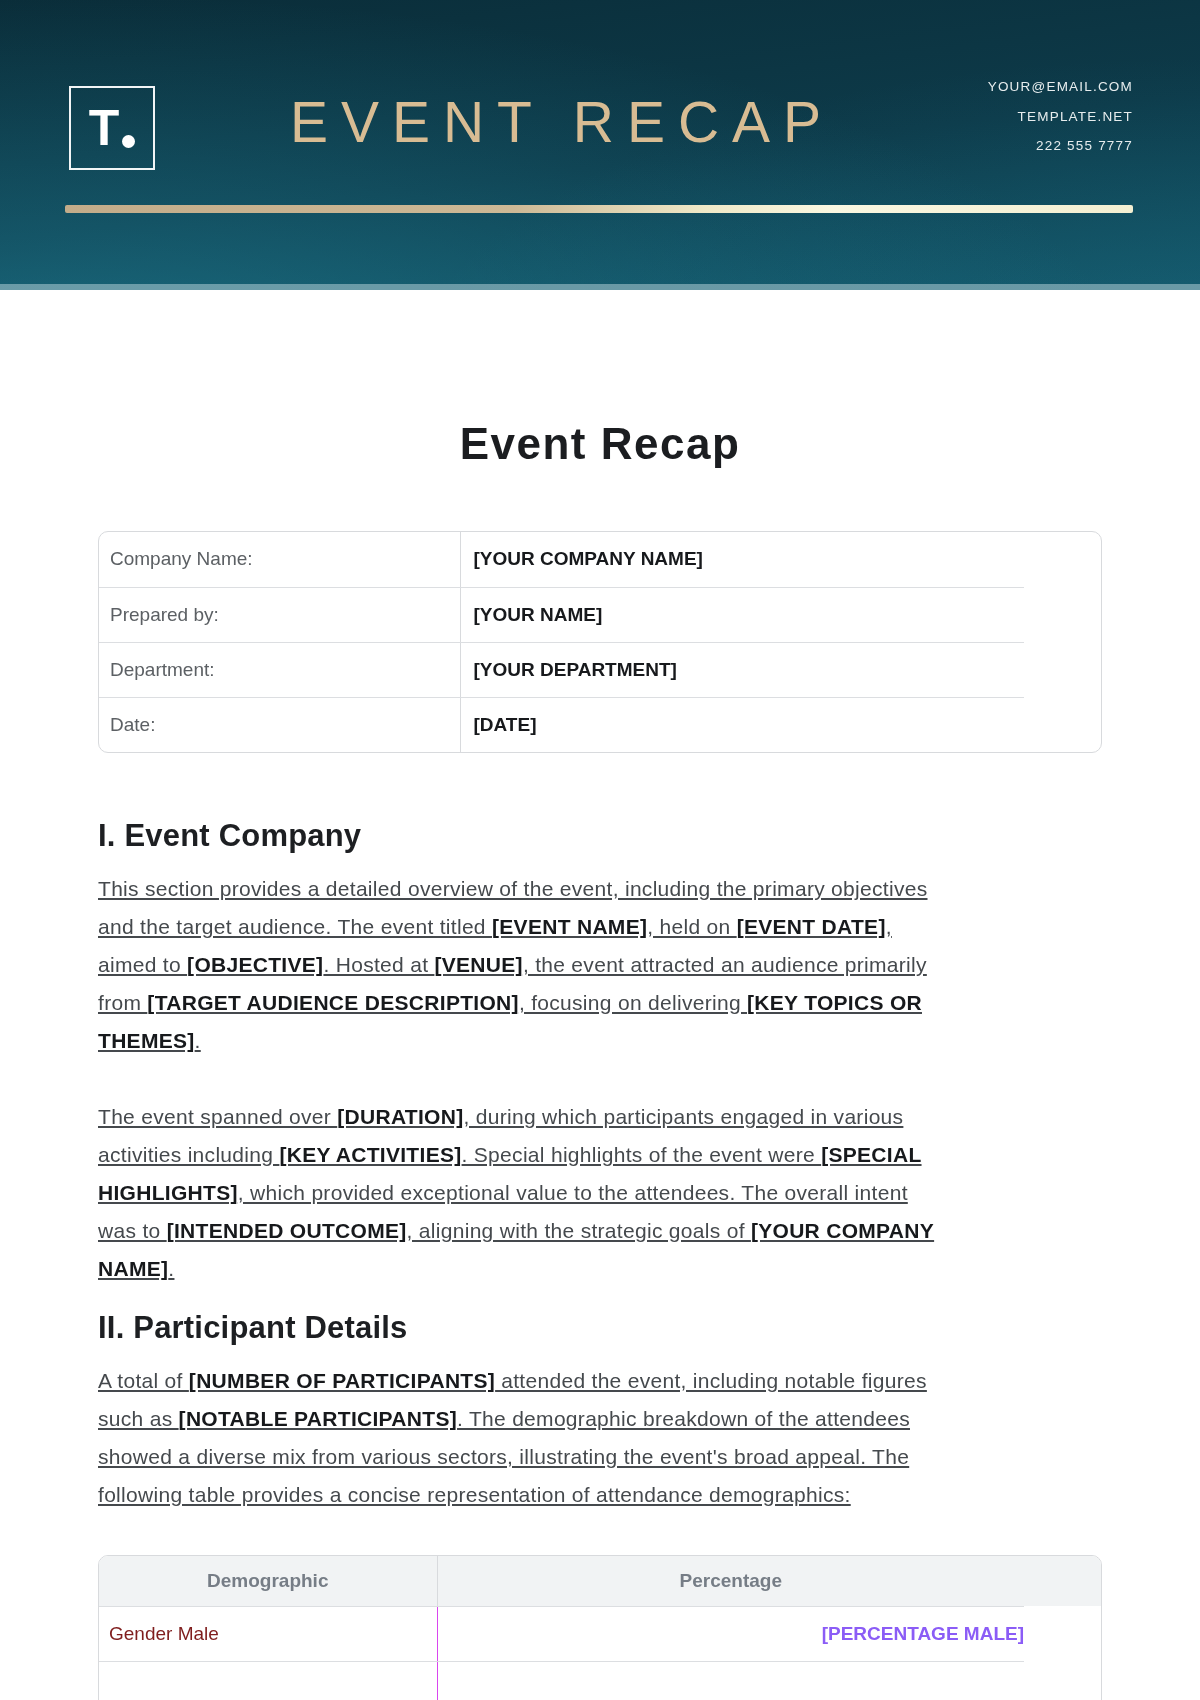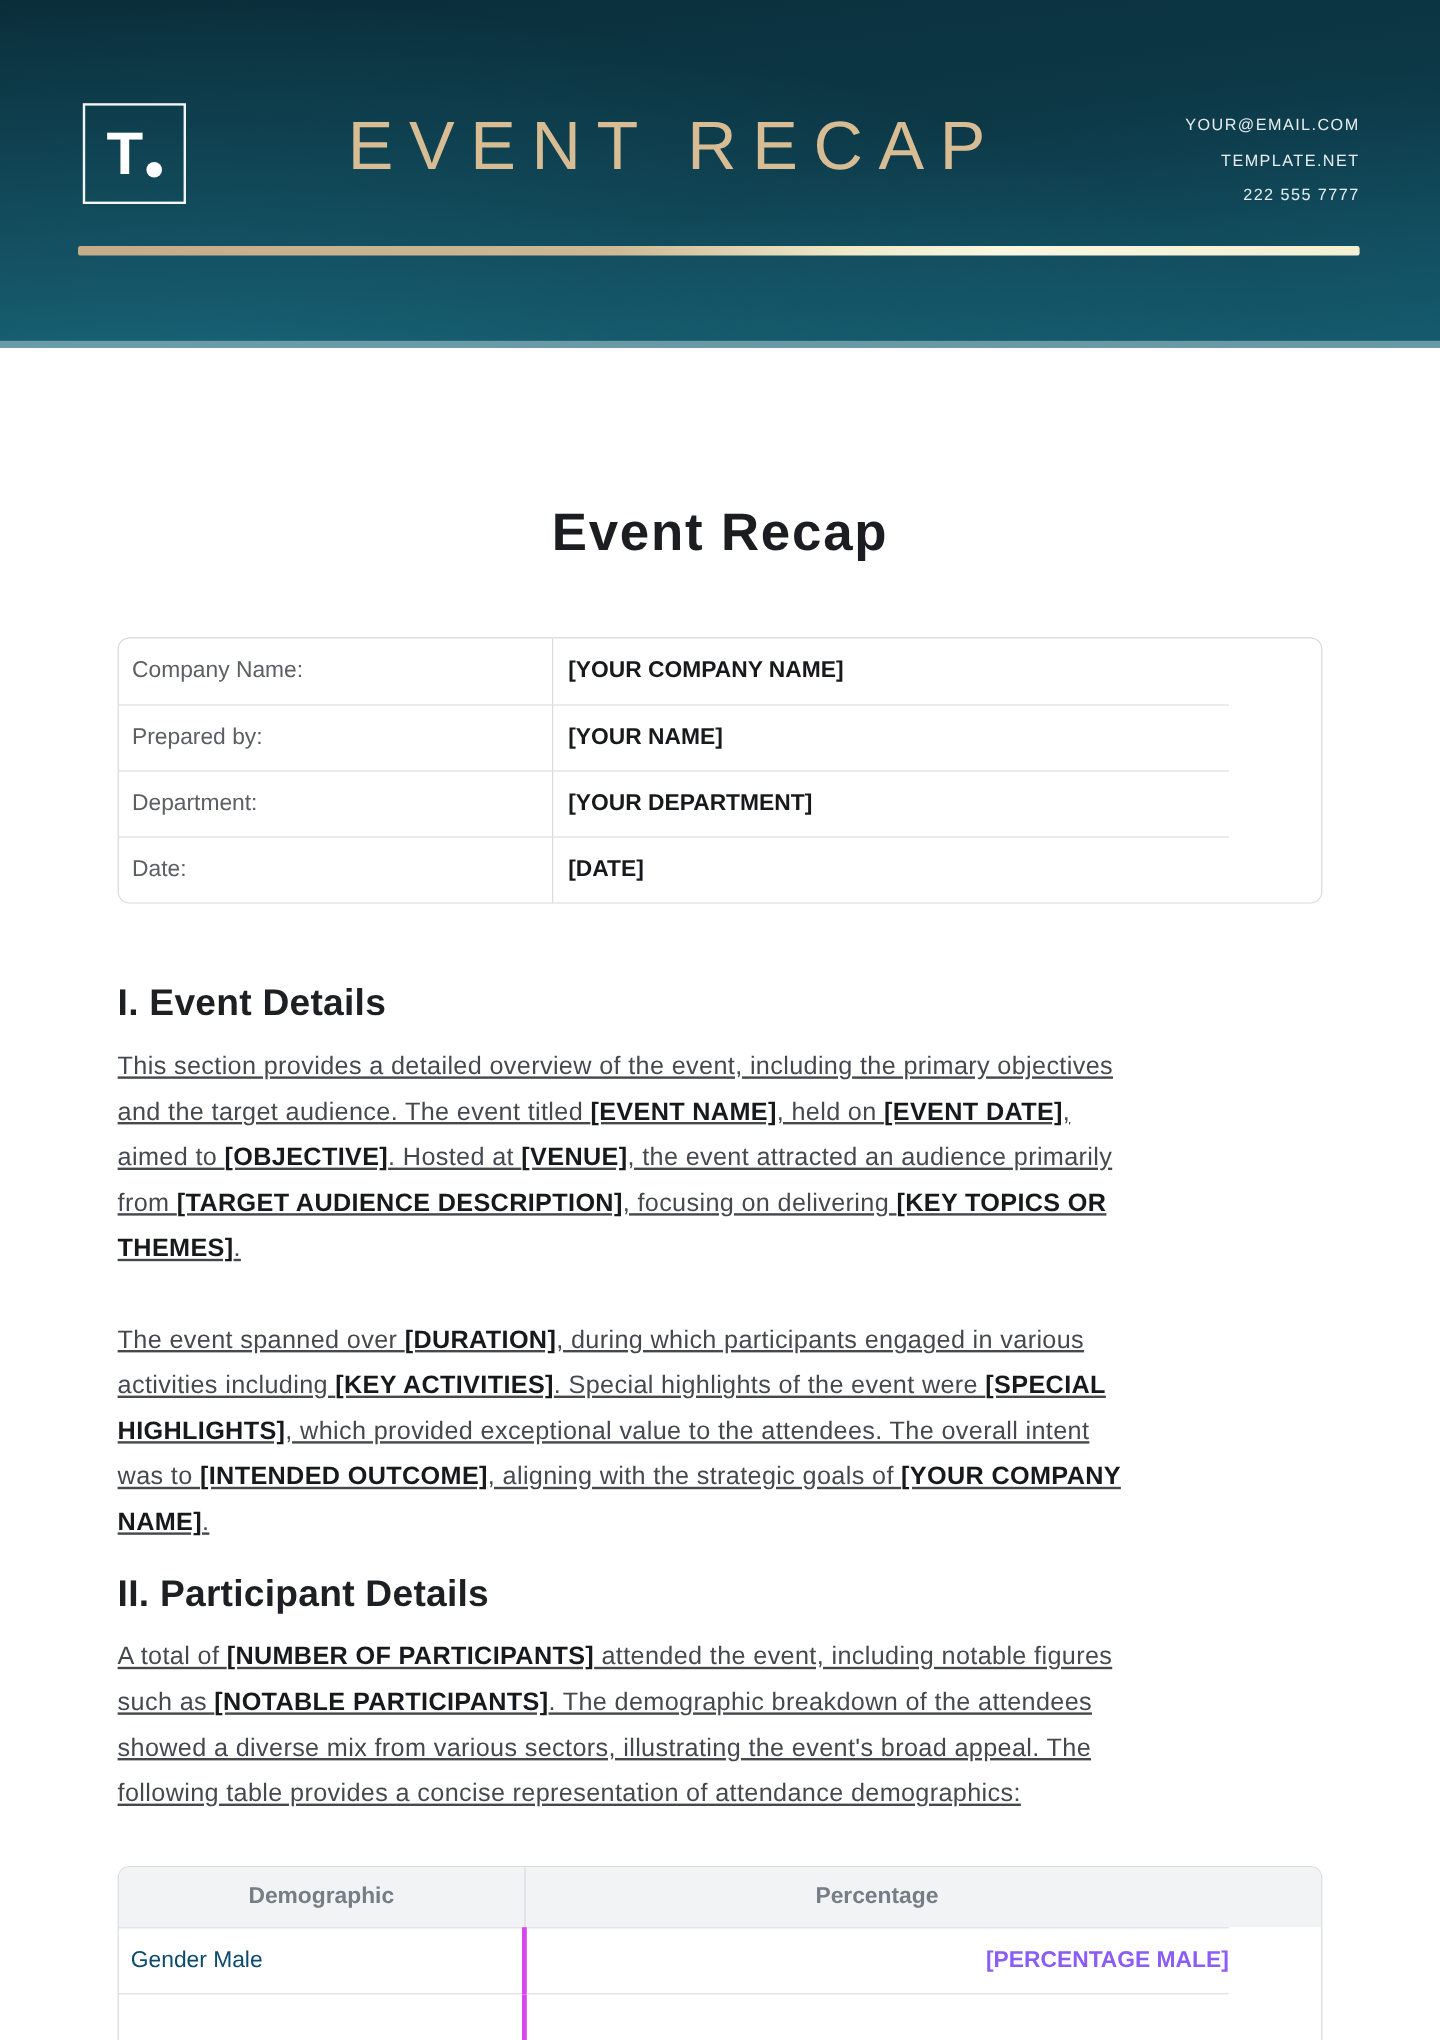--- a/index.html
+++ b/index.html
@@ -24,21 +24,21 @@
     display:flex; align-items:center; justify-content:center;
   }
   .logo-t { color:#ffffff; font-size:50px; font-weight:800; line-height:50px; letter-spacing:0; }
   .logo-dot { width:13px; height:13px; border-radius:50%; background:#ffffff; margin:26px 0 0 3px; }
   .hero-title {
     position:absolute; top:94px; left:0; width:1124px; text-align:center;
     color:#d8bc93; font-size:57px; line-height:57px; font-weight:300;
     letter-spacing:13px; white-space:nowrap;
   }
   .contact {
-    position:absolute; top:89px; right:67px; text-align:right;
+    position:absolute; top:72px; right:67px; text-align:right;
     color:#e7edee; font-size:13.5px; line-height:29.5px; letter-spacing:1.2px;
   }
   .hero-rule {
     position:absolute; left:65px; right:67px; top:205px; height:8px; border-radius:2px;
     background:linear-gradient(90deg,#c3ac8a 0%,#cdb996 42%,#efe9c8 60%,#faf7e1 72%,#f3efd2 100%);
   }
   
   .content { margin:0 98px; width:1004px; }
   .doc-title {
     margin-top:128px; text-align:center;
@@ -65,21 +65,21 @@
   .para b { font-weight:700; color:#17191c; }
   .para-gap { margin-top:38px; }
   .tbl-wrap2 { margin-top:41px; }
   .demo-table th {
     height:50px; background:#f1f3f4; color:#767d86; font-weight:700; font-size:19px;
     text-align:center; border-bottom:1px solid #dcdee1;
   }
   .demo-table th:first-child { border-right:1px solid #d8dadd; }
   .demo-table th.sp { border-bottom:none; background:#f1f3f4; }
   .demo-table td { height:55px; }
-  .demo-table td:first-child { padding-left:10px; color:#0c4a6e; border-right:4px solid #d946ef; }
+  .demo-table td:first-child { padding-left:10px; color:#7f1d1d; border-right:1px solid #d946ef; }
   .demo-table td.val { padding-left:14px; color:#8b5cf6; font-weight:700;text-align:right; }
   .demo-table tbody tr:not(:last-child) td:not(.sp) { border-bottom:1px solid #dcdee1; }
 </style>
 </head>
 <body>
 
 <div>
 
   <header class="hero">
     <div class="logo">
@@ -125,21 +125,21 @@
           </tr>
           <tr>
             <td class="lbl">Date:</td>
             <td class="val">[DATE]</td>
             <td class="sp"></td>
           </tr>
         </tbody>
       </table>
     </div>
 
-    <h2 class="h2-first">I. Event Details</h2>
+    <h2 class="h2-first">I. Event Company</h2>
     <p class="para"><span>This section provides a detailed overview of the event, including the primary objectives</span><br><span>and the target audience. The event titled </span><b>[EVENT NAME]</b><span>, held on </span><b>[EVENT DATE]</b><span>,</span><br><span>aimed to </span><b>[OBJECTIVE]</b><span>. Hosted at </span><b>[VENUE]</b><span>, the event attracted an audience primarily</span><br><span>from </span><b>[TARGET AUDIENCE DESCRIPTION]</b><span>, focusing on delivering </span><b>[KEY TOPICS OR</b><br><b>THEMES]</b><span>.</span></p>
     <p class="para para-gap"><span>The event spanned over </span><b>[DURATION]</b><span>, during which participants engaged in various</span><br><span>activities including </span><b>[KEY ACTIVITIES]</b><span>. Special highlights of the event were </span><b>[SPECIAL</b><br><b>HIGHLIGHTS]</b><span>, which provided exceptional value to the attendees. The overall intent</span><br><span>was to </span><b>[INTENDED OUTCOME]</b><span>, aligning with the strategic goals of </span><b>[YOUR COMPANY</b><br><b>NAME]</b><span>.</span></p>
 
     <h2 class="h2-next">II. Participant Details</h2>
     <p class="para"><span>A total of </span><b>[NUMBER OF PARTICIPANTS]</b><span> attended the event, including notable figures</span><br><span>such as </span><b>[NOTABLE PARTICIPANTS]</b><span>. The demographic breakdown of the attendees</span><br><span>showed a diverse mix from various sectors, illustrating the event's broad appeal. The</span><br><span>following table provides a concise representation of attendance demographics:</span></p>
 
     <div class="tbl-wrap tbl-wrap2">
       <table class="demo-table">
         <colgroup>
             <col style="width:338px">

